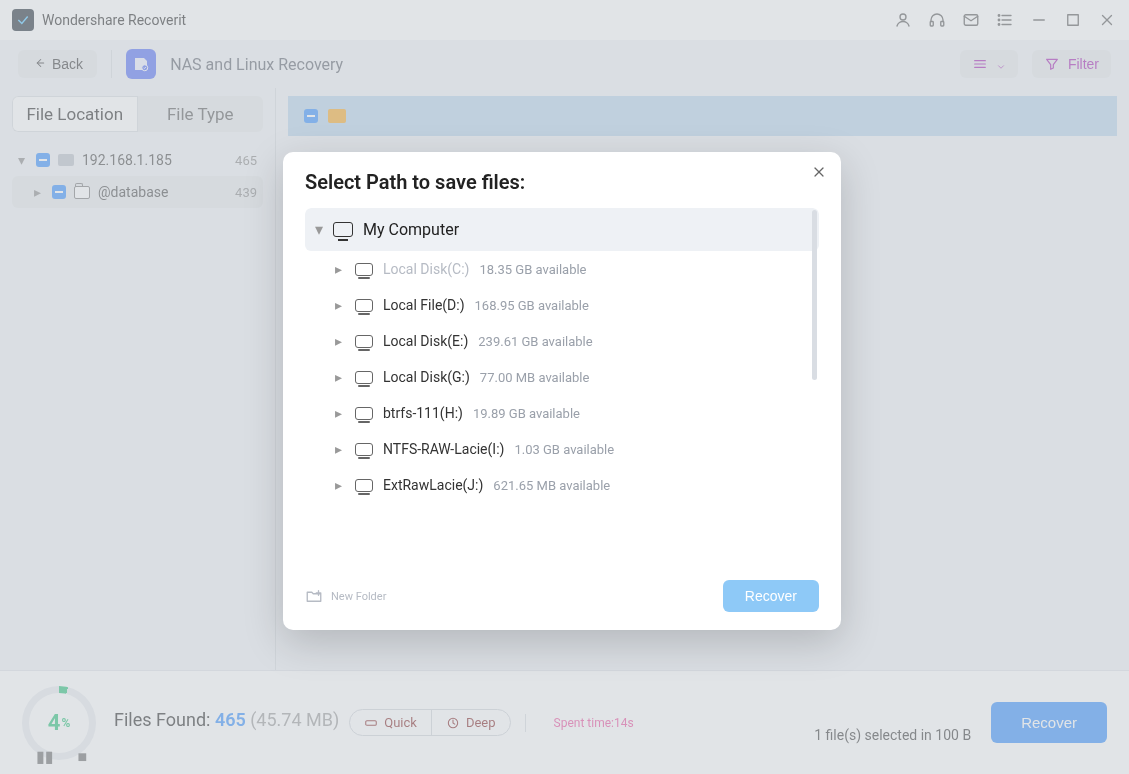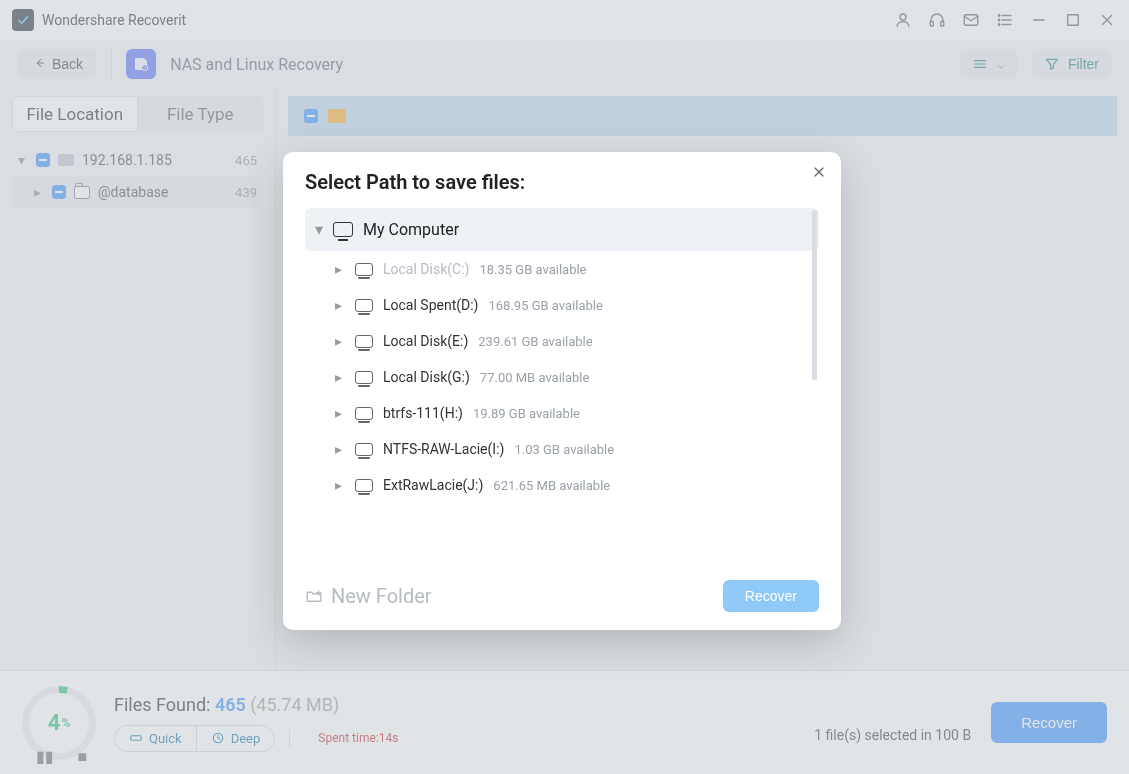--- a/index.html
+++ b/index.html
@@ -57,21 +57,21 @@
     display:flex; align-items:center; justify-content:center;
   }
   .mode-title { font-size: 16px; color: #5a5f6a; }
   .toolbar-spacer { flex: 1; }
   .hamburger-btn, .filter-btn {
     background: #e6e9ec;
     border: none; border-radius: 6px;
     padding: 6px 12px;
     font-size: 14px;
     display:flex; align-items:flex-end; gap:8px;
-    color:#0f766e; cursor:pointer;
+    color:#a21caf; cursor:pointer;
   }
   .search-wrap {
     background: #e6e9ec;
     border-radius: 6px;
     padding: 4px 10px;
     display:flex; align-items:center; gap:8px;
     width: 240px;
   }
   .search-wrap input {
     background: transparent; border: none; outline: none;
@@ -152,33 +152,33 @@
     display:flex; align-items:center; justify-content:center;
   }
   .progress-ring .inner {
     width:60px;height:60px;border-radius:50%;
     background:#fff; display:flex;align-items:center;justify-content:center;
     font-weight:700;color:#1fbf73;
   }
   .progress-ring .inner .pc{ font-size:22px;}
   .progress-ring .inner .sym{ font-size:12px; margin-left:1px;}
   .controls-under { position:absolute; left:36px; bottom:8px; display:flex; gap:24px; color:#666;}
-  .found-block { display:flex; flex-direction:column; gap:10px; }
+  .found-block { display:flex; flex-direction:row; gap:10px; }
   .found-line { font-size:18px; color:#222; }
   .found-line .num { color:#2f8dff; font-weight:600; }
   .found-line .size { color:#999; }
   .scan-toggle {
     display:inline-flex; border:1px solid #d0d4da; border-radius:18px;
     overflow:hidden;
   }
   .scan-toggle .opt {
-    padding: 5px 14px; font-size:13px; display:flex; align-items:center; gap:6px; color:#0369a1; cursor:pointer;
+    padding: 5px 14px; font-size:13px; display:flex; align-items:center; gap:6px; color:#7f1d1d; cursor:pointer;
   }
   .scan-toggle .opt:first-child { border-right:1px solid #d0d4da; }
-  .spent { font-size:12px; color:#b91c1c; margin-left:14px;}
+  .spent { font-size:12px; color:#ec4899; margin-left:14px;}
   .bottom-right { margin-left:auto; display:flex; align-items:flex-end; gap:20px;}
   .selinfo { font-size:14px; color:#333; }
   .recover-main {
     background:#2f8dff; color:#fff; border:none;
     border-radius:6px; padding: 12px 30px; font-size:15px; cursor:pointer;
   }
 
   
   .scrim {
     position:absolute; inset:0; background:rgba(200,205,212,0.55);
@@ -221,21 +221,21 @@
   .disk-row.disabled .dname { color:#b6bbc4; }
   .disk-row .davail { color:#9aa0aa; font-size:13px; }
   .drive-icon {
     width:18px; height:13px; border:1.6px solid #666; border-radius:3px; position:relative;
   }
   .drive-icon::after{content:"";position:absolute;bottom:-4px;left:2px;right:2px;height:2px;background:#666;border-radius:1px;}
   .modal-footer {
     display:flex; align-items:center; padding-top:12px;
   }
   .newfolder {
-    display:flex; align-items:center; gap:8px; color:#b6bbc4; font-size:20px; cursor:default;
+    display:flex; align-items:center; gap:8px; color:#b6bbc4; font-size:11px; cursor:default;
   }
   .recover-modal {
     margin-left:auto; background:#8ec9f7; color:#fff; border:none;
     border-radius:6px; padding: 8px 22px; font-size:14px; cursor:pointer;
   }
   .monitor-icon {
     width:20px;height:15px;border:1.8px solid #333;border-radius:3px;position:relative;
   }
   .monitor-icon::after{content:"";position:absolute;left:4px;right:4px;bottom:-5px;height:2px;background:#333;}
 
@@ -427,21 +427,21 @@
     <div id="disk-rows">
         <div class="disk-row disabled">
           <span class="chev">▸</span>
           <span class="drive-icon"></span>
           <span class="dname">Local Disk(C:)</span>
           <span class="davail">18.35 GB available</span>
         </div>
         <div class="disk-row">
           <span class="chev">▸</span>
           <span class="drive-icon"></span>
-          <span class="dname">Local Spent(D:)</span>
+          <span class="dname">Local File(D:)</span>
           <span class="davail">168.95 GB available</span>
         </div>
         <div class="disk-row">
           <span class="chev">▸</span>
           <span class="drive-icon"></span>
           <span class="dname">Local Disk(E:)</span>
           <span class="davail">239.61 GB available</span>
         </div>
         <div class="disk-row">
           <span class="chev">▸</span>

